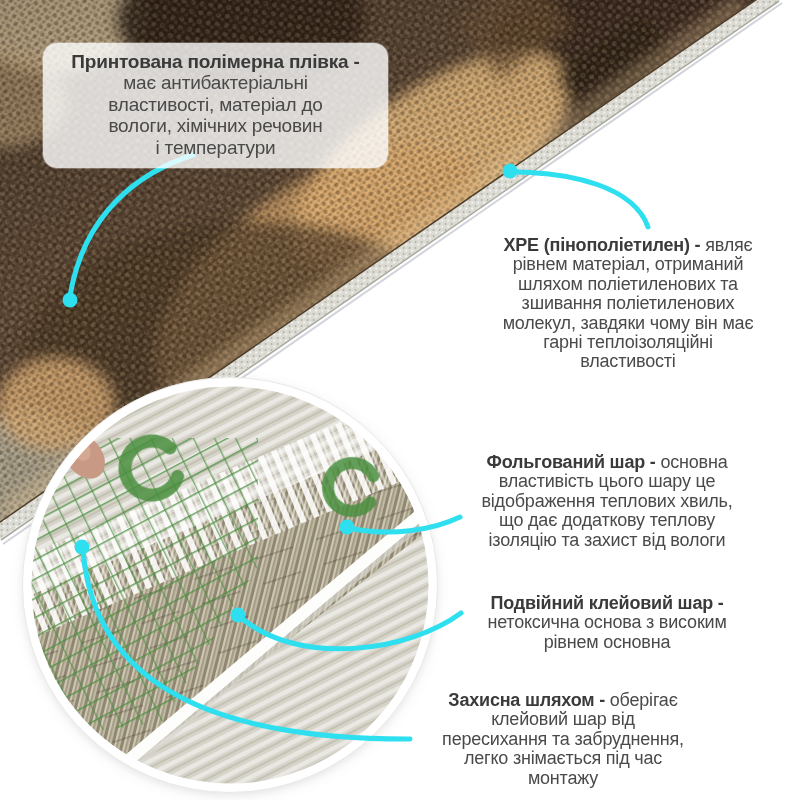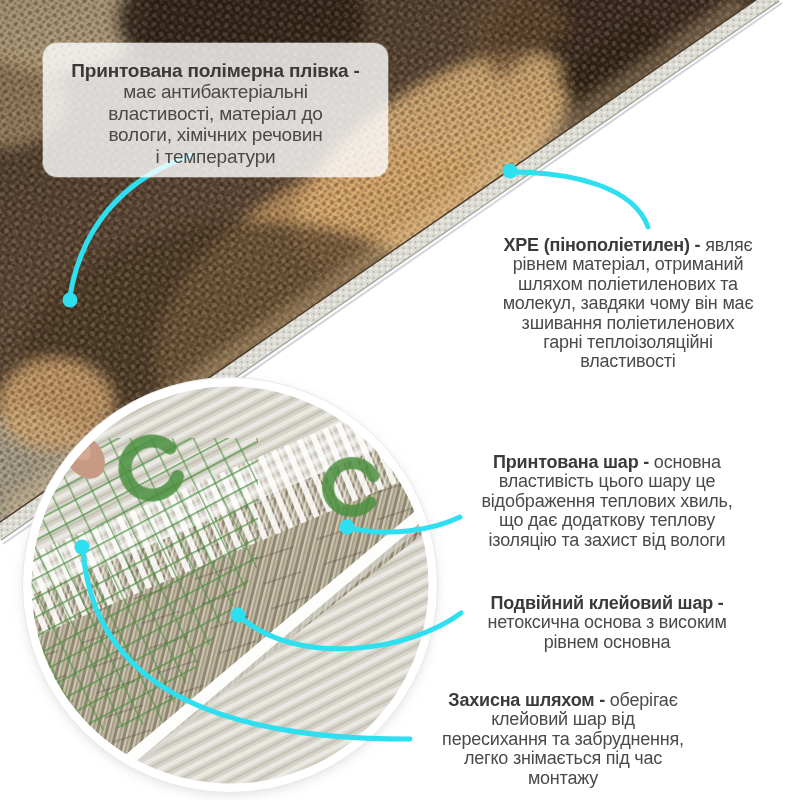--- a/index.html
+++ b/index.html
@@ -16,21 +16,21 @@
   .stage svg{position:absolute;left:0;top:0;}
   .tb{
     position:absolute;text-align:center;color:var(--text);
     font-size:18px;line-height:19.4px;letter-spacing:-0.2px;
   }
   .tb .line{display:block;}
   .tb .head{font-weight:bold;color:var(--head);}
   #tb-printed{
     font-size:19px;line-height:21.4px;
     background:rgba(255,255,255,0.80);
-    border-radius:14px;padding:17px 4px 10px 4px;
+    border-radius:14px;padding:8px 4px 10px 4px;
     box-shadow:0 0 0 1px rgba(255,255,255,0.25);
   }
   .c-line{stroke:var(--accent);stroke-width:5;fill:none;stroke-linecap:round;}
   .c-dot{fill:var(--accent);}
 </style>
 </head>
 <body>
 
 <div class="stage">
 
@@ -205,28 +205,28 @@
     <span class="line">має антибактеріальні</span>
     <span class="line">властивості, матеріал до</span>
     <span class="line">вологи, хімічних речовин</span>
     <span class="line">і температури</span>
   </div>
 
   <div class="tb" style="left:458px;top:236px;width:340px;">
     <span class="line"><span class="head">ХРЕ (пінополіетилен) -</span><span> являє</span></span>
     <span class="line">рівнем матеріал, отриманий</span>
     <span class="line">шляхом поліетиленових та</span>
+    <span class="line">зшивання поліетиленових</span>
     <span class="line">молекул, завдяки чому він має</span>
-    <span class="line">зшивання поліетиленових</span>
     <span class="line">гарні теплоізоляційні</span>
     <span class="line">властивості</span>
   </div>
 
   <div class="tb" style="left:437px;top:453px;width:340px;">
-    <span class="line"><span class="head">Принтована шар -</span><span> основна</span></span>
+    <span class="line"><span class="head">Фольгований шар -</span><span> основна</span></span>
     <span class="line">властивість цього шару це</span>
     <span class="line">відображення теплових хвиль,</span>
     <span class="line">що дає додаткову теплову</span>
     <span class="line">ізоляцію та захист від вологи</span>
   </div>
 
   <div class="tb" style="left:437px;top:594px;width:340px;">
     <span class="line head">Подвійний клейовий шар -</span>
     <span class="line">нетоксична основа з високим</span>
     <span class="line">рівнем основна</span>

